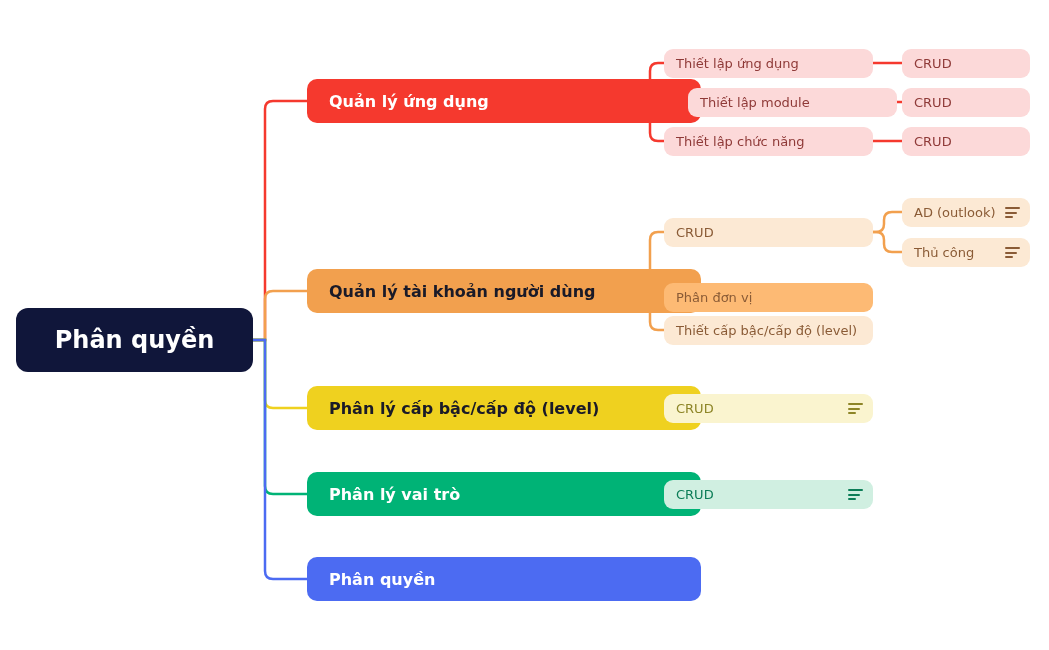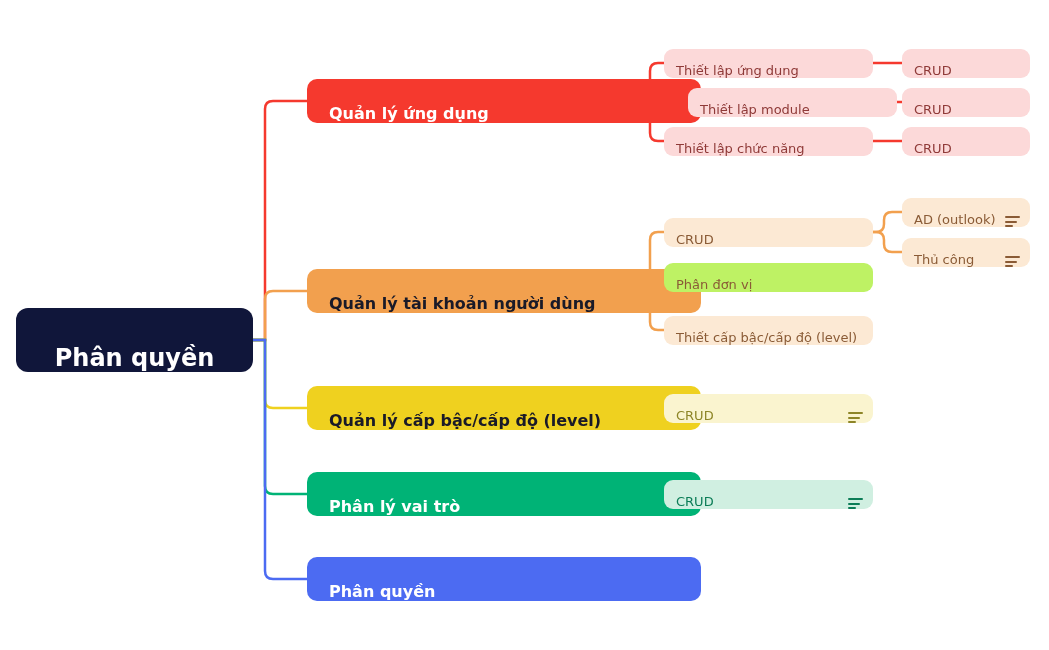--- a/index.html
+++ b/index.html
@@ -7,21 +7,21 @@
     position:relative;
     width:1049px;height:650px;
     background:#ffffff;
     font-family:"DejaVu Sans", sans-serif;
     overflow:hidden;
   }
   .wires{position:absolute;left:0;top:0;}
   .wires path{fill:none;stroke-width:2.5px;}
   .node{
     position:absolute;
-    display:flex;align-items:flex-end;
+    display:flex;align-items:center;
     box-sizing:border-box;
     white-space:nowrap;
   }
   .root{
     width:237px;height:64px;
     border-radius:12px;
     justify-content:center;
     font-size:24px;font-weight:bold;
   }
   .branch{
@@ -76,21 +76,21 @@
 
     <path d="M 253 340 L 265 340 L 265 571 Q 265 579 273 579 L 307 579" stroke="#4c6bf2"></path>
   </svg>
 
   <div class="node root" style="left: 16px; top: 308px; background: rgb(16, 22, 58); color: rgb(255, 255, 255);">Phân quyền</div>
 
   <div class="node branch" style="left: 307px; top: 79px; background: rgb(245, 57, 46); color: rgb(255, 255, 255);">Quản lý ứng dụng</div>
 
   <div class="node branch" style="left: 307px; top: 269px; background: rgb(242, 160, 78); color: rgb(26, 26, 40);">Quản lý tài khoản người dùng</div>
 
-  <div class="node branch" style="left: 307px; top: 386px; background: rgb(239, 209, 31); color: rgb(26, 26, 40);">Quản lý cấp bậc/cấp độ (level)</div>
+  <div class="node branch" style="left: 307px; top: 386px; background: rgb(239, 209, 31); color: rgb(26, 26, 40);">Phân lý cấp bậc/cấp độ (level)</div>
 
   <div class="node branch" style="left: 307px; top: 472px; background: rgb(0, 179, 118); color: rgb(255, 255, 255);">Phân lý vai trò</div>
 
   <div class="node branch" style="left: 307px; top: 557px; background: rgb(76, 107, 242); color: rgb(255, 255, 255);">Phân quyền</div>
 
   <div class="node child col1" style="top: 49px; background: rgb(252, 217, 217); color: rgb(143, 58, 56);">
     <span class="lbl">Thiết lập ứng dụng</span>
   </div>
   <div class="node child col1" style="top: 88px; background: rgb(252, 217, 217); color: rgb(143, 58, 56); margin-left: 24px;">
     <span class="lbl">Thiết lập module</span>
@@ -104,21 +104,21 @@
   <div class="node child col2" style="top: 88px; background: rgb(252, 217, 217); color: rgb(143, 58, 56);">
     <span class="lbl">CRUD</span>
   </div>
   <div class="node child col2" style="top: 127px; background: rgb(252, 217, 217); color: rgb(143, 58, 56);">
     <span class="lbl">CRUD</span>
   </div>
 
   <div class="node child col1" style="top: 218px; background: rgb(252, 233, 212); color: rgb(138, 91, 54);">
     <span class="lbl">CRUD</span>
   </div>
-  <div class="node child col1" style="top: 263px; background: #bef264; color: rgb(138, 91, 54);">
+  <div class="node child col1" style="top: 283px; background: #fdba74; color: rgb(138, 91, 54);">
     <span class="lbl">Phân đơn vị</span>
   </div>
   <div class="node child col1" style="top: 316px; background: rgb(252, 233, 212); color: rgb(138, 91, 54);">
     <span class="lbl">Thiết cấp bậc/cấp độ (level)</span>
   </div>
   <div class="node child col2" style="top: 198px; background: rgb(252, 233, 212); color: rgb(138, 91, 54);">
     <span class="lbl">AD (outlook)</span>
     <span class="mm-icon">
         <i></i>
         <i></i>

